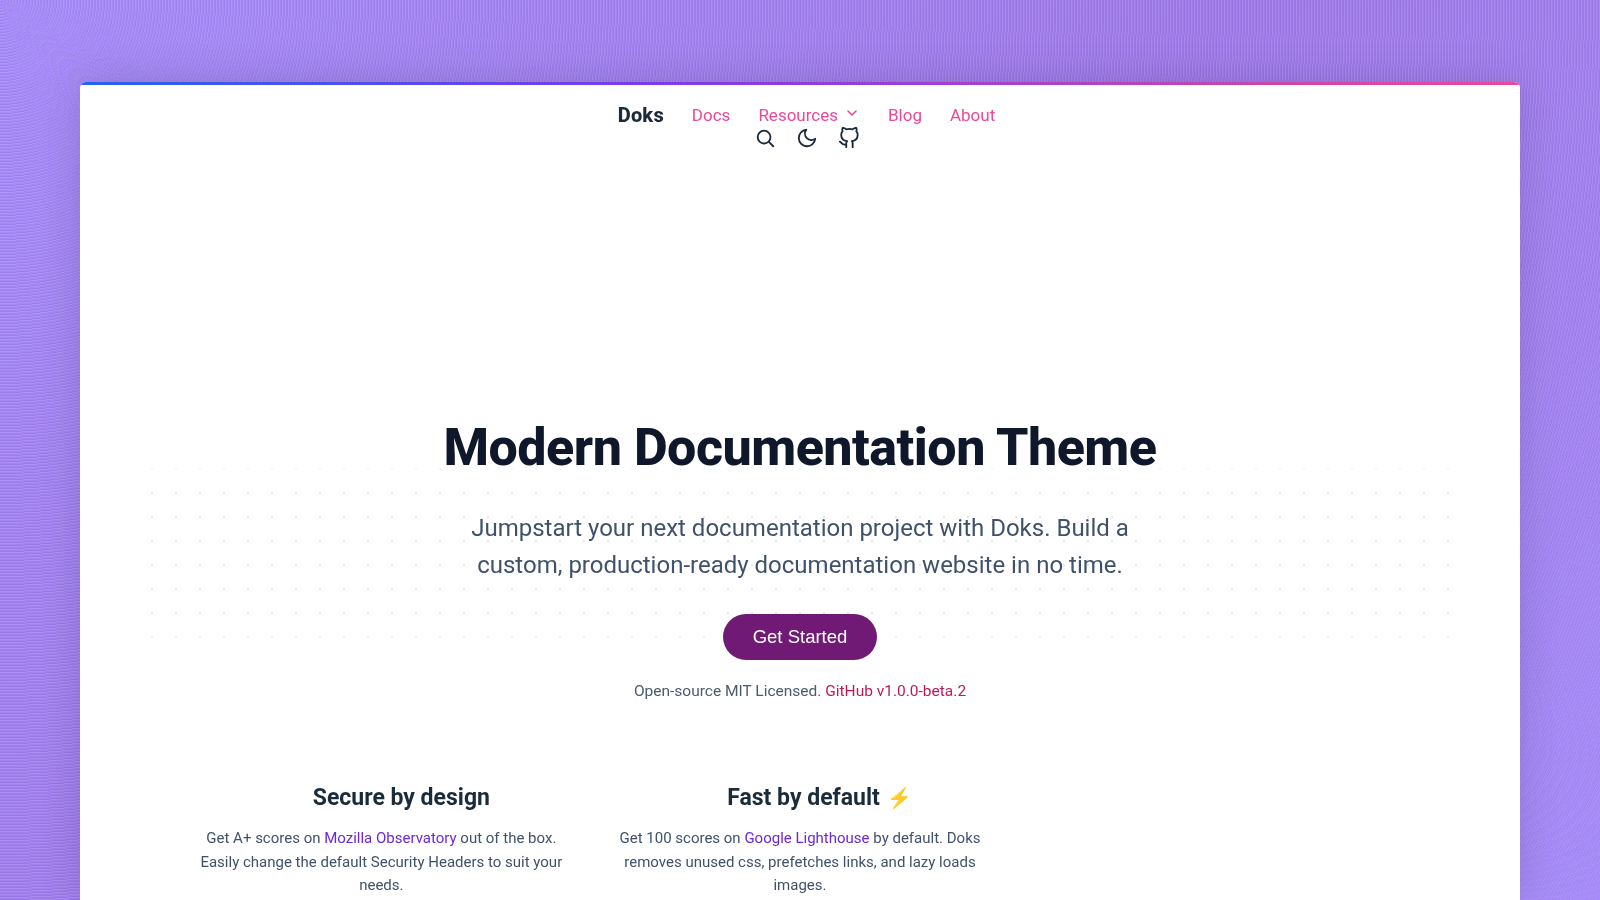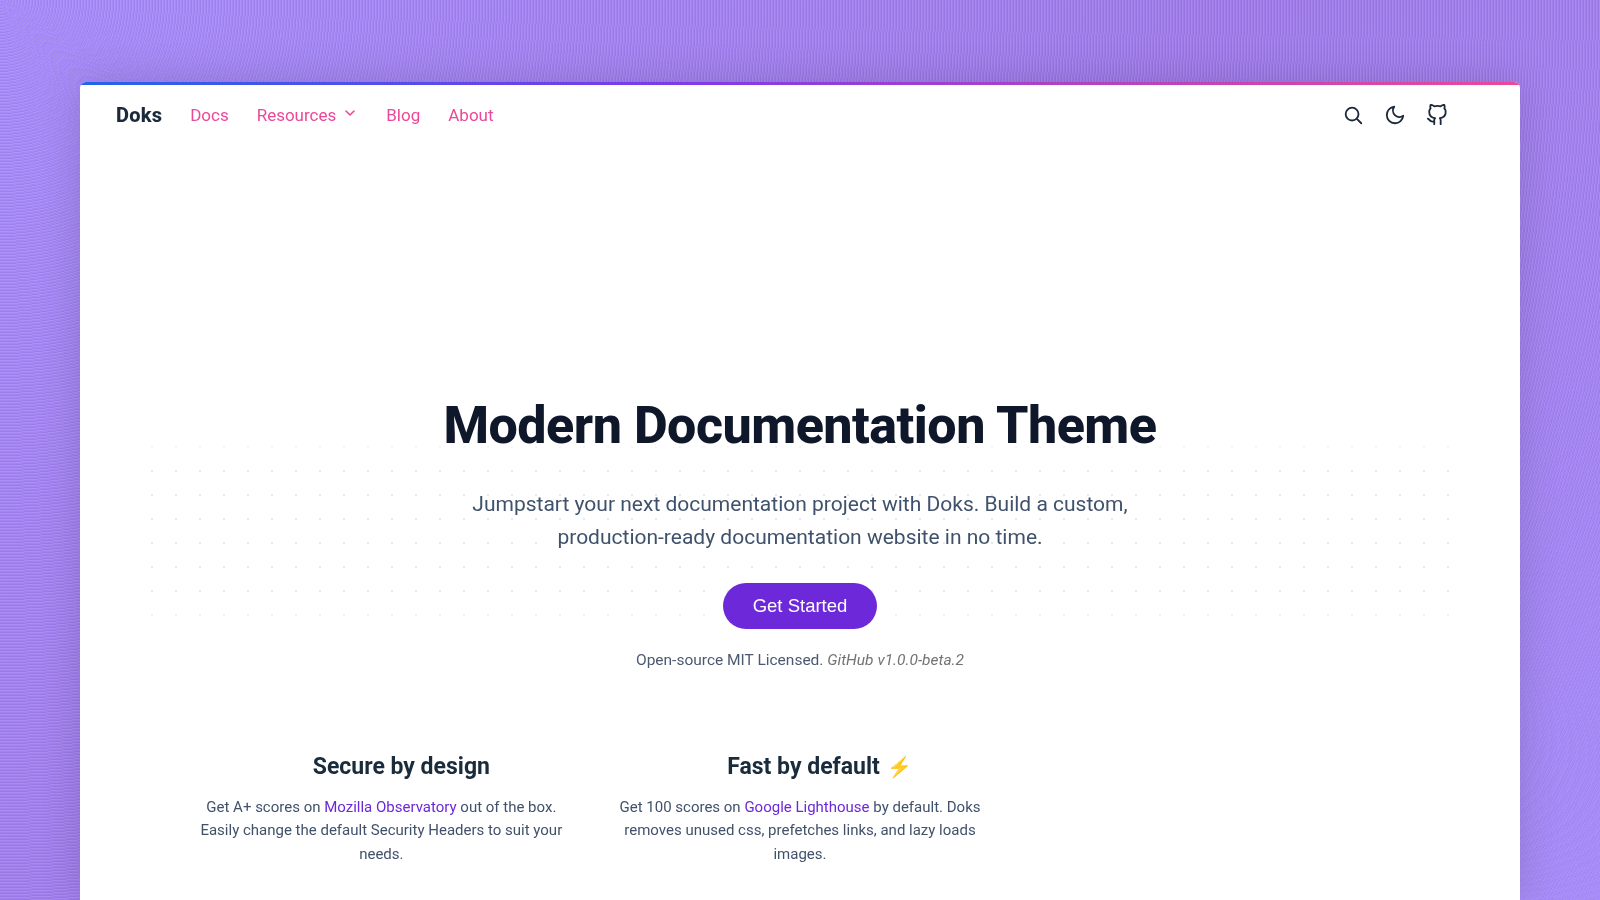--- a/index.html
+++ b/index.html
@@ -23,21 +23,22 @@
     border-radius: 6px 6px 0 0;
     overflow: hidden;
     box-shadow: 0 0 40px rgba(0,0,0,0.15);
   }
   .gradbar {
     height: 3px;
     background: linear-gradient(90deg, #2563eb 0%, #7c3aed 40%, #ec4899 100%);
   }
   .navbar {
     display: flex; align-items: center; justify-content: space-between;
-    padding: 18px 72px 10px 36px;
+    padding: 18px 72px 10px 85px;
+    flex-direction: column;
   }
   .navleft { display: flex; align-items: center; gap: 28px; }
   .brand { font-weight: 800; font-size: 20px; color: #1b2a3a; letter-spacing: 0.2px; }
   .navlink { font-size: 17px; color: #ec4899; cursor: pointer; display: inline-flex; align-items: center; gap: 6px; }
   .navright { display: flex; align-items: center; gap: 20px; }
   .iconbtn { cursor: pointer; display: inline-flex; color: #1b2a3a; }
   .iconbtn svg { width: 22px; height: 22px; }
 
   .hero {
     position: relative;
@@ -51,31 +52,31 @@
     background-position: 0 0;
     z-index: 0;
     mask-image: linear-gradient(180deg, transparent 0%, #000 15%, #000 85%, transparent 100%);
     -webkit-mask-image: linear-gradient(180deg, transparent 0%, #000 15%, #000 85%, transparent 100%);
   }
   .hero > * { position: relative; z-index: 1; }
   .hero h1 {
     font-size: 52px; font-weight: 800; color: #0f172a; letter-spacing: -0.5px;
     margin-bottom: 32px;
   }
-  .lead { font-size: 21px; color: #40526b; line-height: 1.55; max-width: 680px; margin: 0 auto 30px; }
+  .lead { font-size: 24px; color: #40526b; line-height: 1.55; max-width: 680px; margin: 0 auto 30px; }
   .cta {
     display: inline-block;
-    background: #6d28d9; color: #fff;
+    background: #701a75; color: #fff;
     border: none; border-radius: 26px;
     padding: 12px 30px; font-size: 18.5px; font-weight: 500;
     cursor: pointer;
     margin-bottom: 22px;
   }
   .license { font-size: 15.5px; color: #4b5a70; }
-  .license a { color: #737373; text-decoration: none; cursor: pointer; font-style: italic; }
+  .license a { color: #be185d; text-decoration: none; cursor: pointer; }
 
   .features {
     display: grid;
     grid-template-columns: repeat(3, 1fr);
     gap: 46px 52px;
     padding: 44px 118px 0 118px;
     text-align: center;
   }
   .feat h3 { font-size: 23px; font-weight: 700; color: #1a2b3c; margin-bottom: 16px; display: inline-flex; align-items: center; gap: 8px; justify-content: center; margin-left: 40px;}
   .feat p { font-size: 15px; color: #40526b; line-height: 1.55; }

